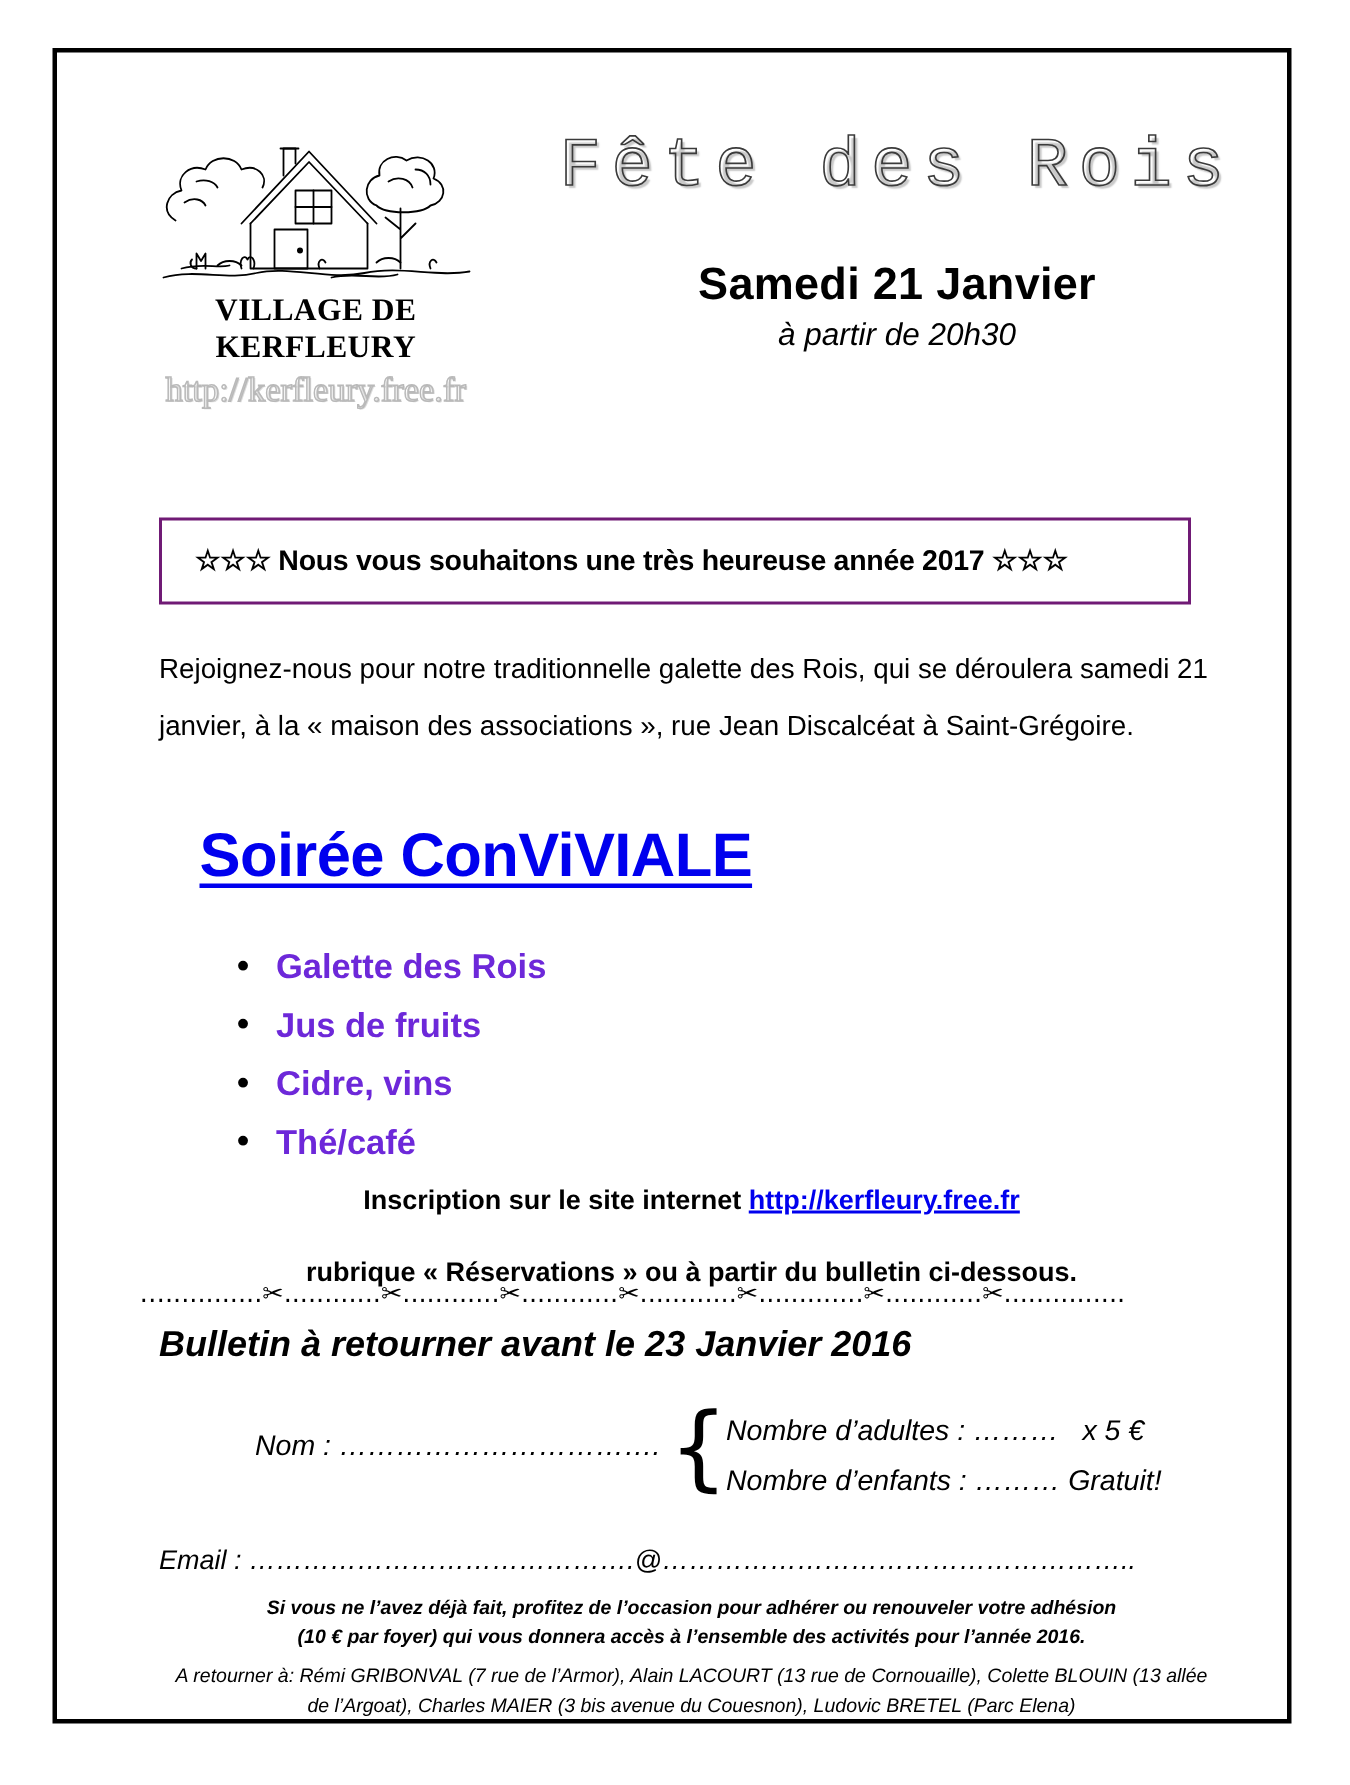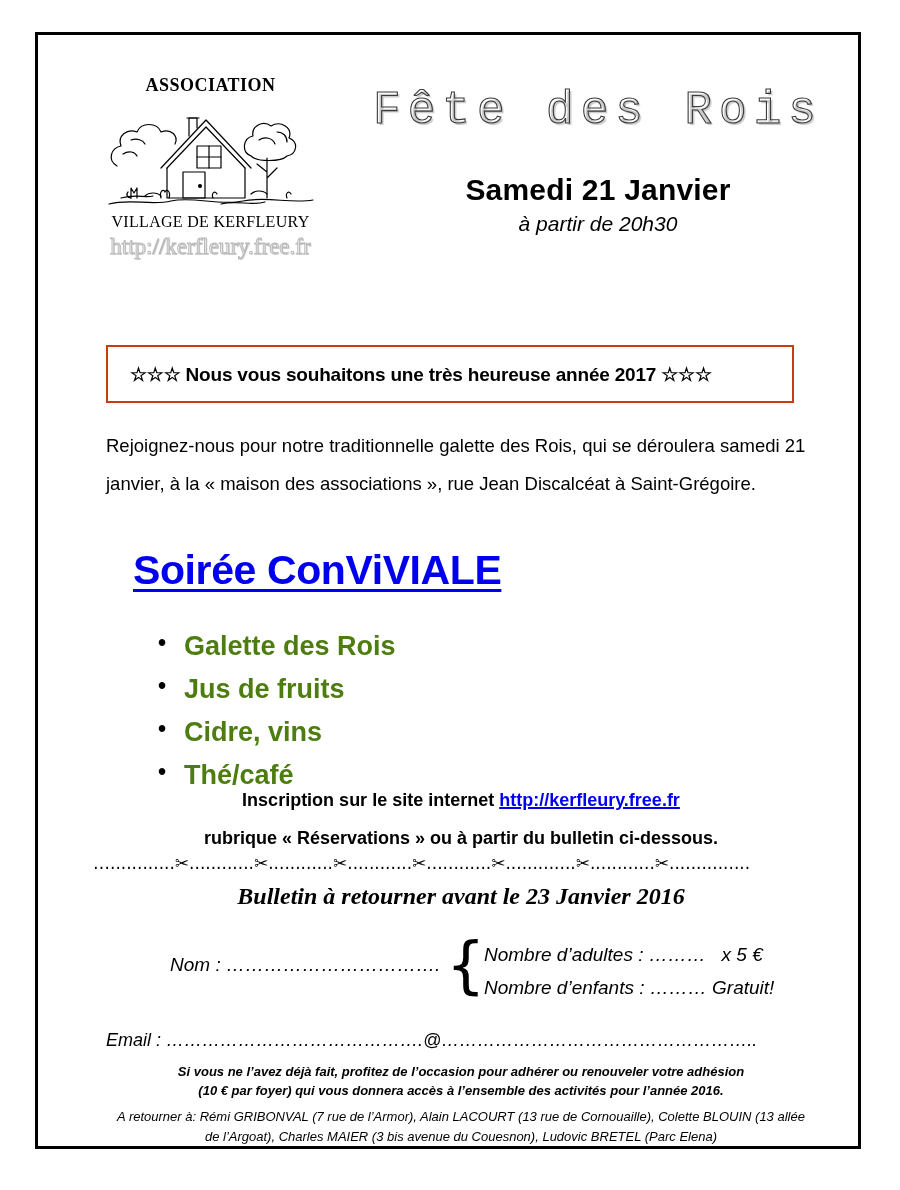--- a/index.html
+++ b/index.html
@@ -62,22 +62,22 @@
 
   .logo-drawing {
     width: 220px;
     height: 125px;
     margin: 0 auto;
     display: block;
   }
 
   .logo-village {
     font-family: "Liberation Serif", serif;
-    font-weight: normal;
-    font-size: 16px;
+    font-weight: bold;
+    font-size: 21px;
     letter-spacing: 0.3px;
     color: #000;
     margin-top: -6px;
   }
 
   .logo-url {
     font-family: "Liberation Serif", serif;
     font-size: 23px;
     margin-top: 3px;
     color: transparent;
@@ -119,21 +119,21 @@
     margin-top: 5px;
   }
 
   
   .greeting-box {
     position: absolute;
     left: 68px;
     top: 310px;
     width: 688px;
     height: 58px;
-    border: 2px solid #c2410c;
+    border: 2px solid #701a75;
     box-sizing: border-box;
     display: flex;
     align-items: center;
     padding-left: 22px;
   }
 
   .greeting-text {
     font-family: "Liberation Sans", sans-serif;
     font-weight: bold;
     font-size: 19px;
@@ -173,22 +173,22 @@
     left: 98px;
     top: 598px;
     list-style: none;
     margin: 0;
     padding: 0;
   }
 
   .bullets li {
     font-family: "Liberation Sans", sans-serif;
     font-weight: bold;
-    font-size: 27px;
-    color: #4d7c0f;
+    font-size: 23px;
+    color: #6d28d9;
     line-height: 1.0;
     margin-bottom: 16px;
     position: relative;
     padding-left: 48px;
   }
 
   .bullets li::before {
     content: "\2022";
     position: absolute;
     left: 22px;
@@ -203,21 +203,21 @@
     left: 68px;
     top: 755px;
     width: 710px;
     text-align: center;
     font-family: "Liberation Sans", sans-serif;
     font-weight: bold;
     font-size: 18px;
   }
 
   .inscription .line1 { display: block; }
-  .inscription .line2 { display: block; margin-top: 17px; }
+  .inscription .line2 { display: block; margin-top: 27px; }
 
   .weblink {
     color: #0000ee;
     text-decoration: underline;
     text-decoration-thickness: 2px;
   }
 
   
   .cutline {
     position: absolute;
@@ -231,22 +231,22 @@
     overflow: hidden;
     color: #000;
   }
 
   
   .bulletin-heading {
     position: absolute;
     left: 68px;
     top: 848px;
     width: 710px;
-    text-align: center;
-    font-family: Liberation Serif, serif;
+    text-align: left;
+    font-family: Liberation Sans, sans-serif;
     font-weight: bold;
     font-style: italic;
     font-size: 24px;
   }
 
   
   .form-area {
     position: absolute;
     left: 68px;
     top: 895px;
@@ -328,21 +328,20 @@
 </head>
 <body>
 
 <div class="page-frame"></div>
 
 <div class="inner">
 
   <div class="header">
 
     <div class="logo-block">
-      <div class="logo-assoc">ASSOCIATION</div>
 
       <svg class="logo-drawing" viewBox="0 0 220 125">
         <g fill="none" stroke="#000" stroke-width="1.2" stroke-linecap="round" stroke-linejoin="round">
 
           <path d="M16 72 C6 66 10 54 20 52 C16 42 26 34 36 38 C40 28 56 28 60 38 C70 34 78 42 74 50"></path>
           <path d="M22 60 C28 56 34 58 36 62"></path>
           <path d="M30 46 C36 44 42 46 44 50"></path>
 
           <path d="M60 74 L105 26 L150 74"></path>
           <path d="M66 74 L105 33 L144 74"></path>

